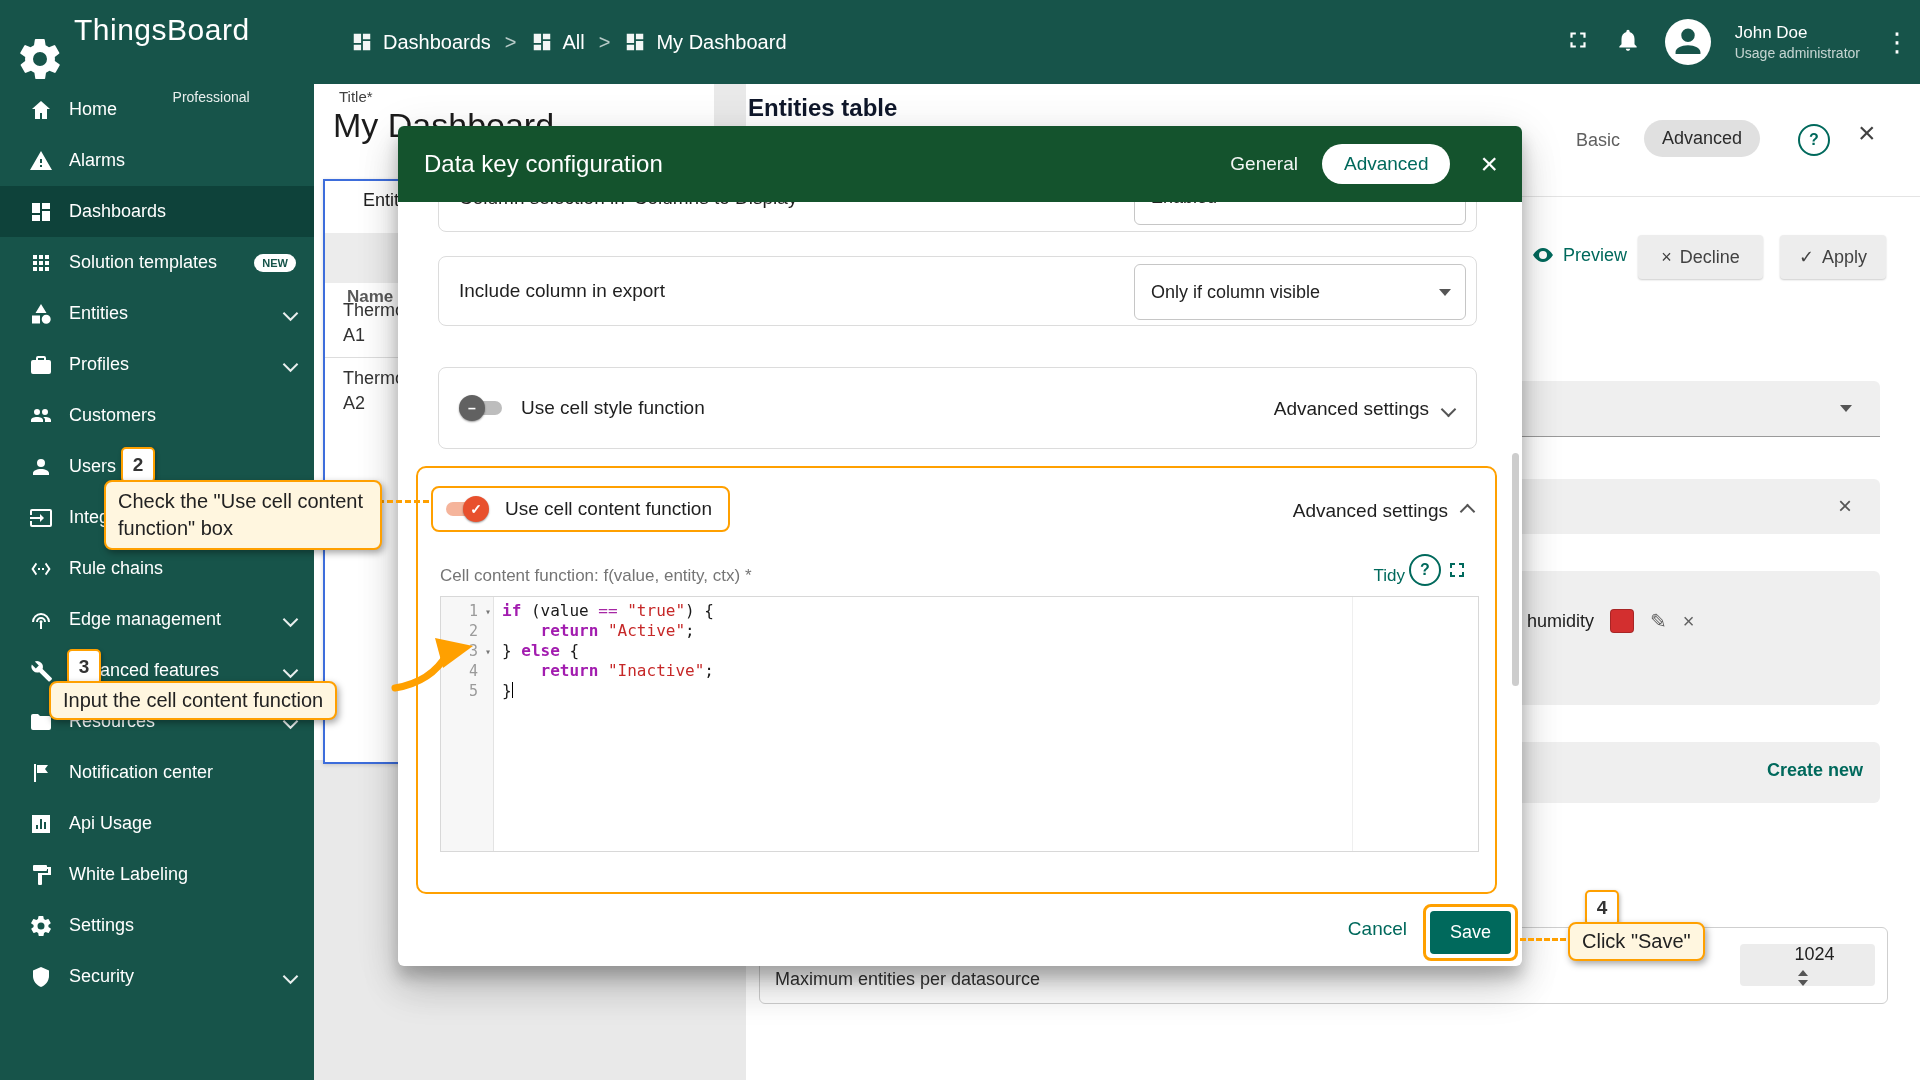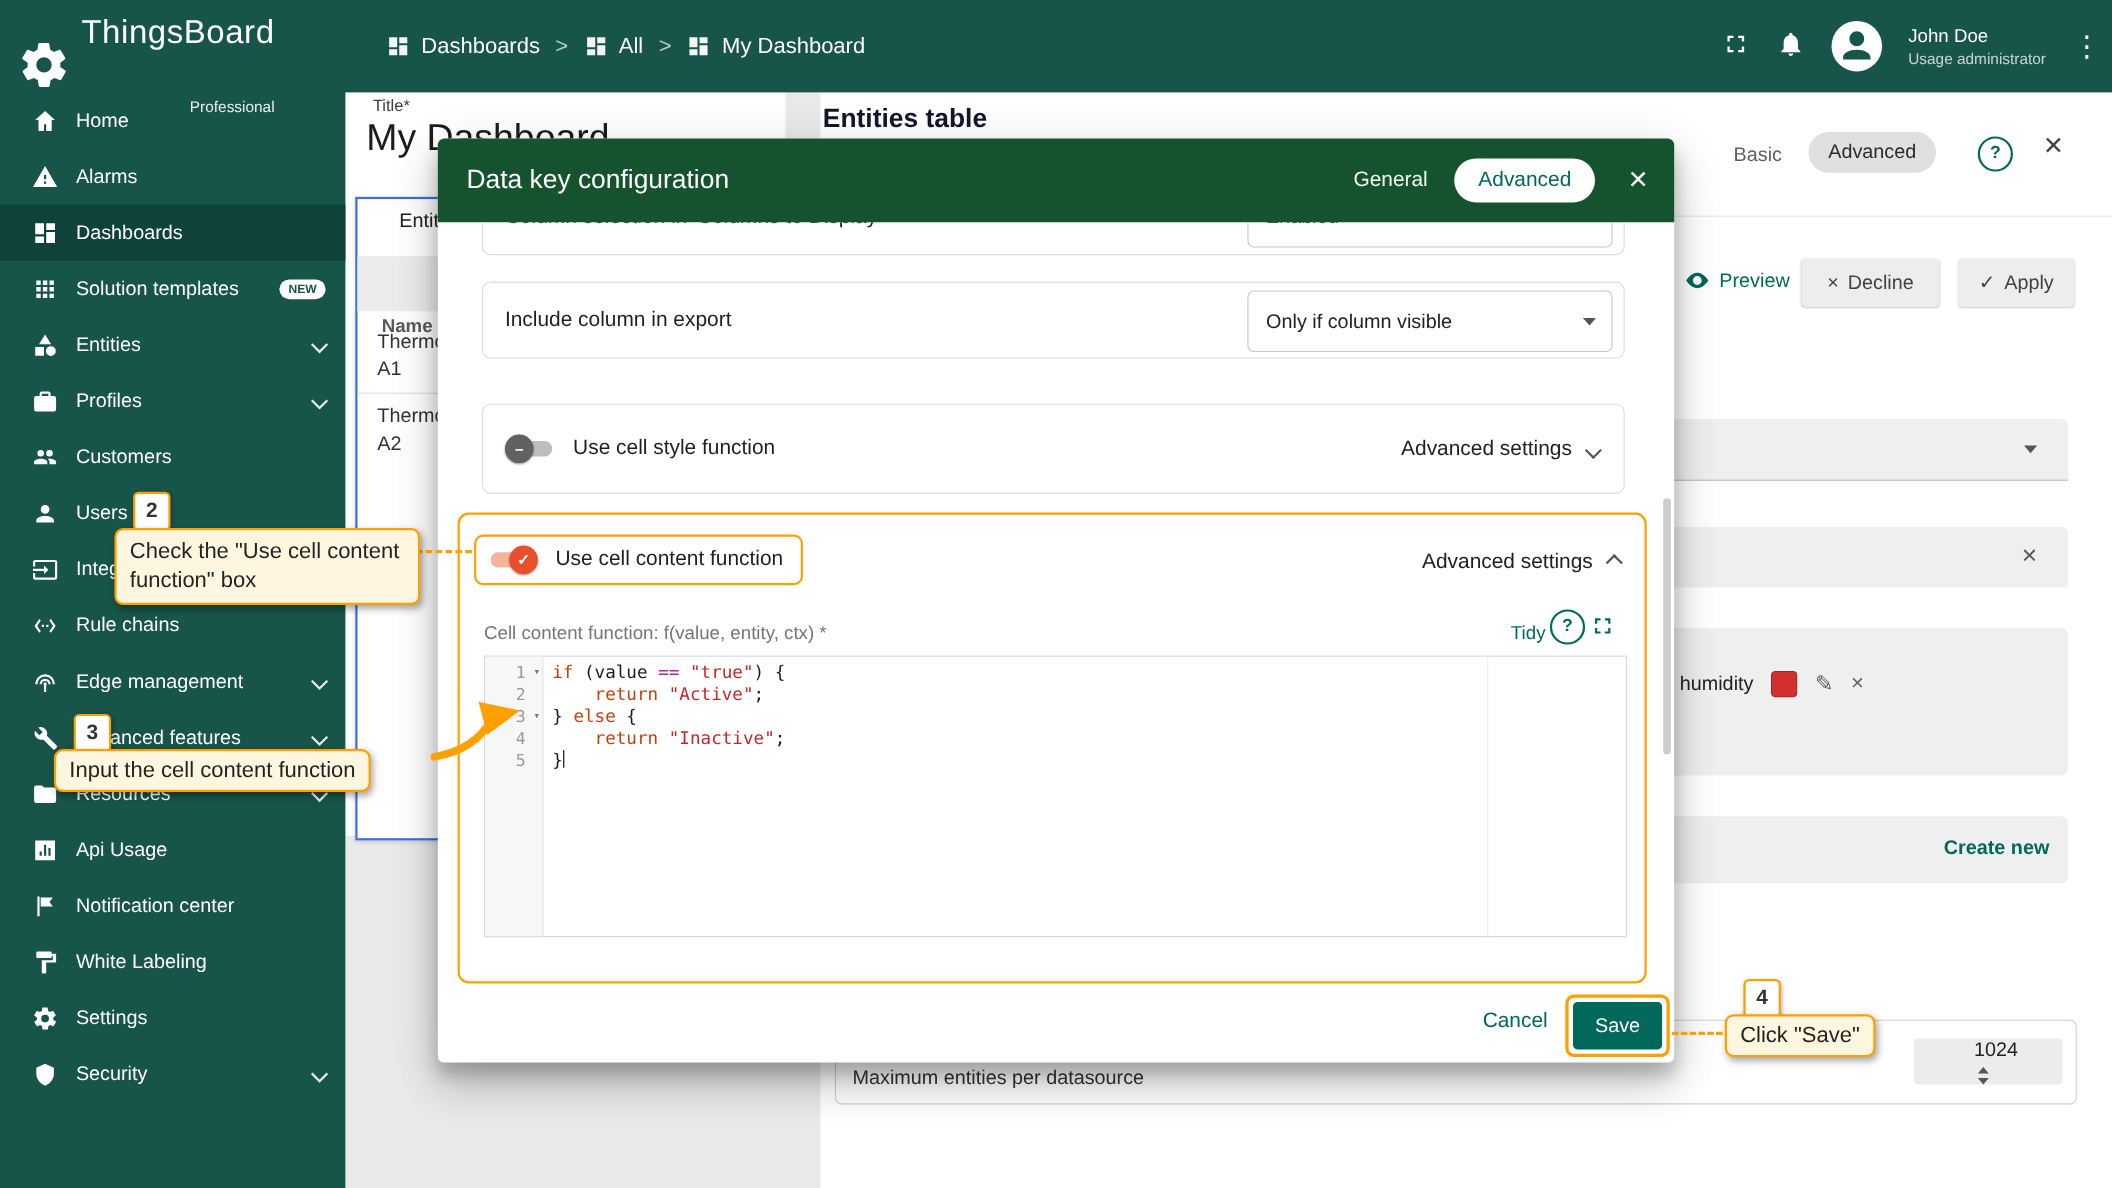--- a/index.html
+++ b/index.html
@@ -117,21 +117,21 @@
   .fn-label{position:absolute;left:22px;top:98px;font-size:17px;color:#757575;}
   .fn-tools{position:absolute;right:26px;top:86px;display:flex;align-items:flex-end;gap:4px;margin-left:28px;}
   .tidy{font-size:17px;font-weight:500;color:#00695C;cursor:pointer;}
   .fs-btn svg{width:24px;height:24px;fill:#00695C;cursor:pointer;}
   .editor{position:absolute;left:22px;top:128px;width:1037px;height:254px;border:1px solid #D8D8D8;display:flex;font-family:"DejaVu Sans Mono",monospace;font-size:16px;line-height:20px;background:#fff;cursor:text;}
   .gutter{width:52px;background:#F7F7F7;border-right:1px solid #E3E3E3;padding-top:4px;flex:none;}
   .gut-line{height:20px;position:relative;color:#9a9a9a;font-size:15px;text-align:right;padding-right:15px;}
   .gut-fold{position:absolute;right:2px;top:1px;font-size:10px;color:#777;}
   .code{flex:1;padding:4px 0 0 8px;position:relative;}
   .code-line{height:20px;white-space:pre;color:#1a1a1a;}
-  .tok-kw{color:#c2410c;}
+  .tok-kw{color:#a21caf;font-weight:bold;}
   .tok-str{color:#C62828;}
   .tok-op{color: #A626A4;}
   .ruler{position:absolute;left:858px;top:0;bottom:0;width:1px;background:#EFEFEF;}
   .cursor{display:inline-block;width:1px;height:16px;background:#000;vertical-align:-2px;}
   .m-cancel{position:absolute;right:111px;bottom:20px;font-size:19px;font-weight:500;color:#00695C;cursor:pointer;padding:6px 4px;}
   .save-ring{position:absolute;right:4px;bottom:5px;border:3px solid #FFA000;border-radius:8px;padding:4px;}
   .save-btn{width:81px;height:43px;background:#00695C;color:#fff;font-size:18px;font-weight:500;border-radius:4px;display:flex;align-items:center;justify-content:center;cursor:pointer;}
   .m-scroll{position:absolute;right:3px;top:327px;width:7px;height:233px;background:#CDCDCD;border-radius:4px;cursor:pointer;}
 
   
@@ -290,29 +290,29 @@
         </div>
         <div class="nav-item">
           <span class="nav-icon"><svg viewBox="0 0 24 24">
               <path d="M2 6a2 2 0 0 1 2-2h5l2 2h9a2 2 0 0 1 2 2v10a2 2 0 0 1-2 2H4a2 2 0 0 1-2-2z"></path>
             </svg></span>
           <span class="nav-label">Resources</span>
           <span class="chev"></span>
         </div>
         <div class="nav-item">
           <span class="nav-icon"><svg viewBox="0 0 24 24">
+              <path d="M5 3h2v18H5zm3 1h11l-3 4 3 4H8z"></path>
+            </svg></span>
+          <span class="nav-label">Notification center</span>
+        </div>
+        <div class="nav-item">
+          <span class="nav-icon"><svg viewBox="0 0 24 24">
               <path fill-rule="evenodd" d="M3 3h18v18H3zM7 13h2v4H7zm4-6h2v10h-2zm4 3h2v7h-2z"></path>
             </svg></span>
           <span class="nav-label">Api Usage</span>
-        </div>
-        <div class="nav-item">
-          <span class="nav-icon"><svg viewBox="0 0 24 24">
-              <path d="M5 3h2v18H5zm3 1h11l-3 4 3 4H8z"></path>
-            </svg></span>
-          <span class="nav-label">Notification center</span>
         </div>
         <div class="nav-item">
           <span class="nav-icon"><svg viewBox="0 0 24 24">
               <path d="M18 4V3a1 1 0 0 0-1-1H5a1 1 0 0 0-1 1v4a1 1 0 0 0 1 1h12a1 1 0 0 0 1-1V6h1v4H9v11a1 1 0 0 0 1 1h2a1 1 0 0 0 1-1v-9h9V4z"></path>
             </svg></span>
           <span class="nav-label">White Labeling</span>
         </div>
         <div class="nav-item">
           <span class="nav-icon"><svg viewBox="0 0 24 24">
               <path d="M19.4 13a7.6 7.6 0 0 0 0-2l2.1-1.6a.5.5 0 0 0 .1-.7l-2-3.4a.5.5 0 0 0-.6-.2l-2.5 1a7.7 7.7 0 0 0-1.7-1l-.4-2.6a.5.5 0 0 0-.5-.5h-4a.5.5 0 0 0-.5.5l-.4 2.6a7.7 7.7 0 0 0-1.7 1l-2.5-1a.5.5 0 0 0-.6.2l-2 3.4a.5.5 0 0 0 .1.7L4.6 11a7.6 7.6 0 0 0 0 2l-2.1 1.6a.5.5 0 0 0-.1.7l2 3.4c.1.2.4.3.6.2l2.5-1a7.7 7.7 0 0 0 1.7 1l.4 2.6c0 .3.2.5.5.5h4c.3 0 .5-.2.5-.5l.4-2.6a7.7 7.7 0 0 0 1.7-1l2.5 1c.2.1.5 0 .6-.2l2-3.4a.5.5 0 0 0-.1-.7zM12 15.5a3.5 3.5 0 1 1 0-7 3.5 3.5 0 0 1 0 7z"></path>

